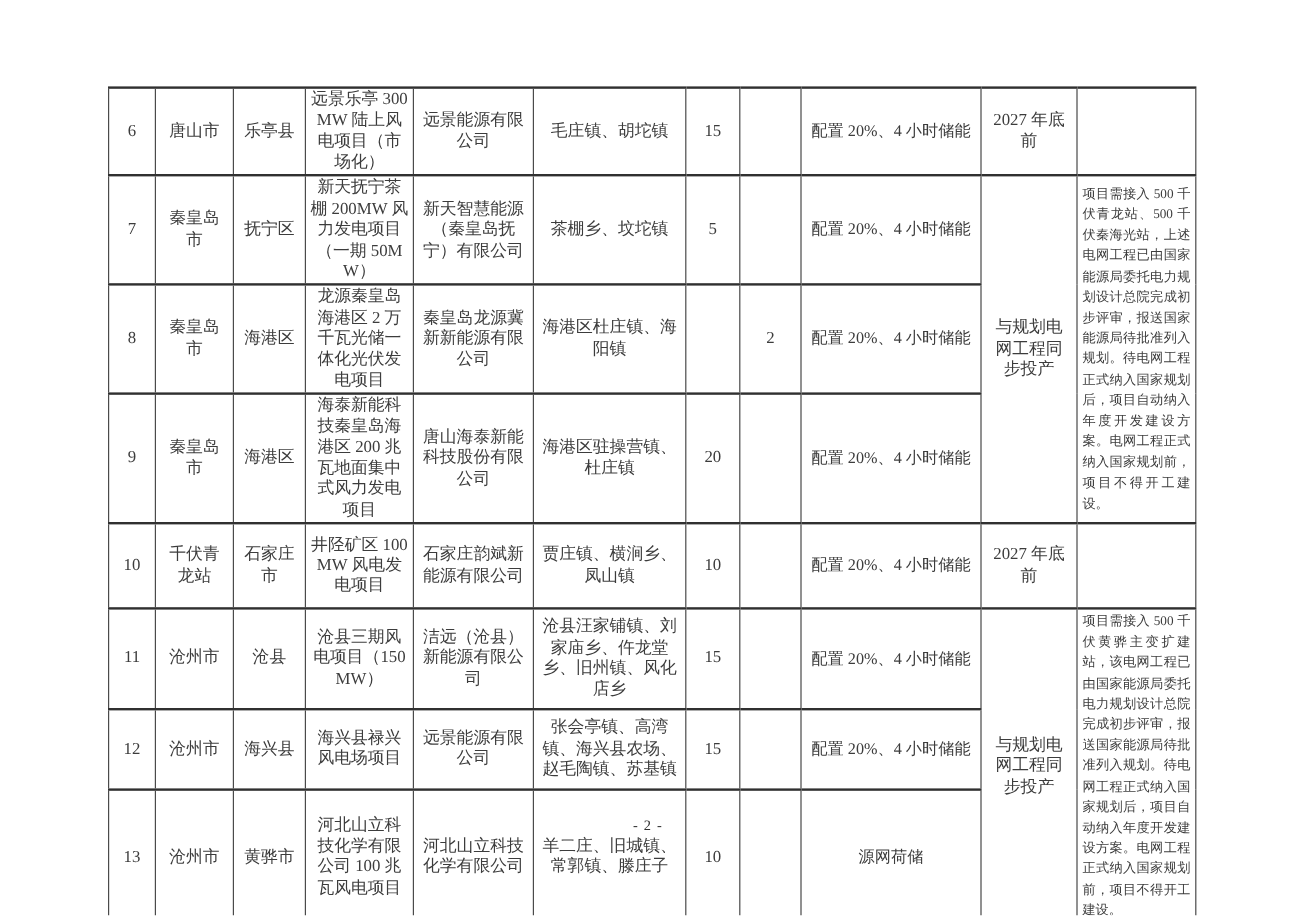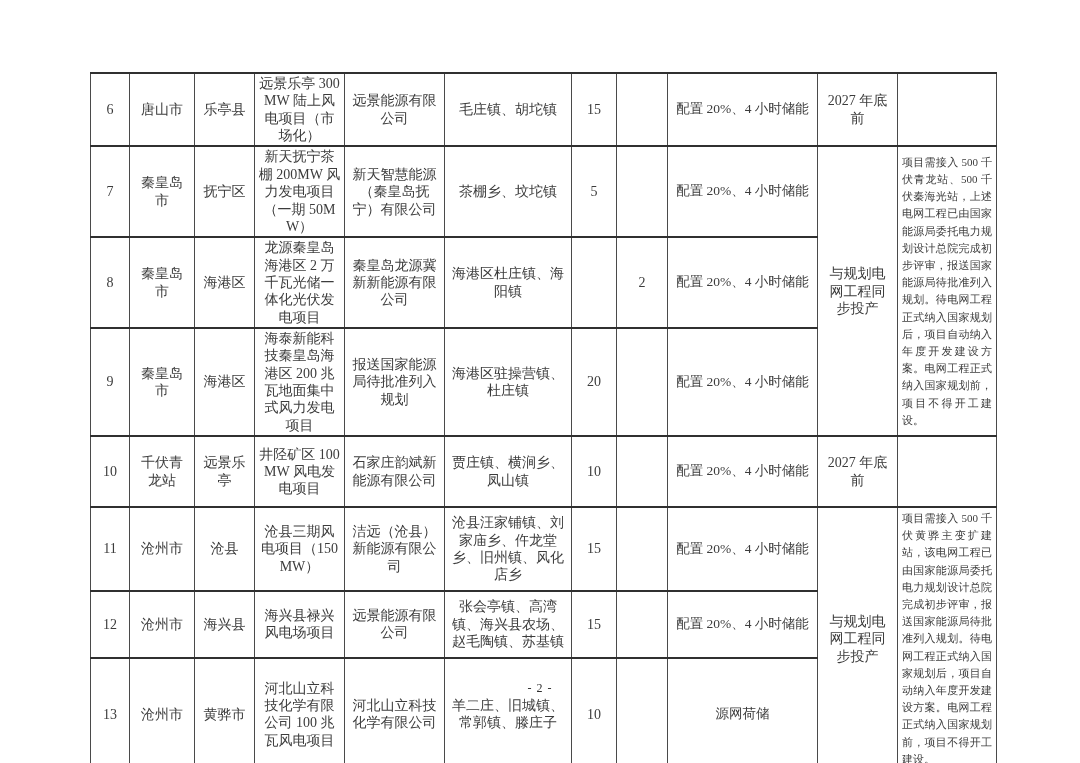--- a/index.html
+++ b/index.html
@@ -123,31 +123,31 @@
         <td class="c-cap"></td>
         <td class="c-cap">2</td>
         <td class="c-storage">配置 20%、4 小时储能</td>
       </tr>
 
       <tr style="height:87px">
         <td class="c-seq">9</td>
         <td class="c-city">秦皇岛市</td>
         <td class="c-county">海港区</td>
         <td class="c-project">海泰新能科技秦皇岛海港区 200 兆瓦地面集中式风力发电项目</td>
-        <td class="c-company">报送国家能源局待批准列入规划</td>
+        <td class="c-company">唐山海泰新能科技股份有限公司</td>
         <td class="c-towns">海港区驻操营镇、杜庄镇</td>
         <td class="c-cap">20</td>
         <td class="c-cap"></td>
         <td class="c-storage">配置 20%、4 小时储能</td>
       </tr>
 
       <tr style="height:54px">
         <td class="c-seq">10</td>
         <td class="c-city">千伏青龙站</td>
-        <td class="c-county">远景乐亭</td>
+        <td class="c-county">石家庄市</td>
         <td class="c-project">井陉矿区 100MW 风电发电项目</td>
         <td class="c-company">石家庄韵斌新能源有限公司</td>
         <td class="c-towns">贾庄镇、横涧乡、凤山镇</td>
         <td class="c-cap">10</td>
         <td class="c-cap"></td>
         <td class="c-storage">配置 20%、4 小时储能</td>
         <td class="c-time">2027 年底前</td>
         <td class="c-note"></td>
       </tr>
 

